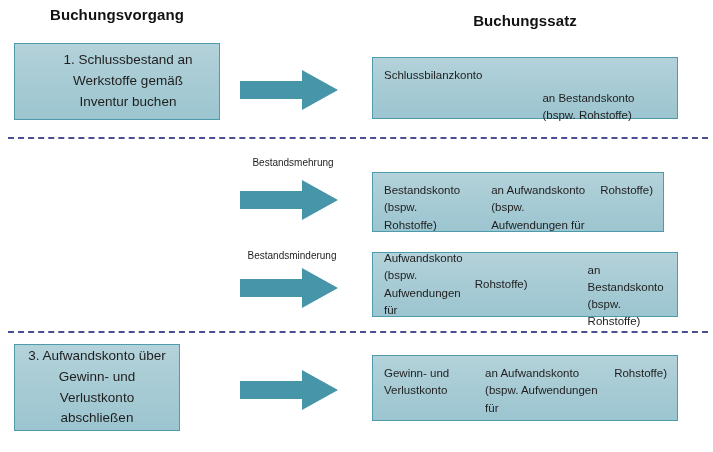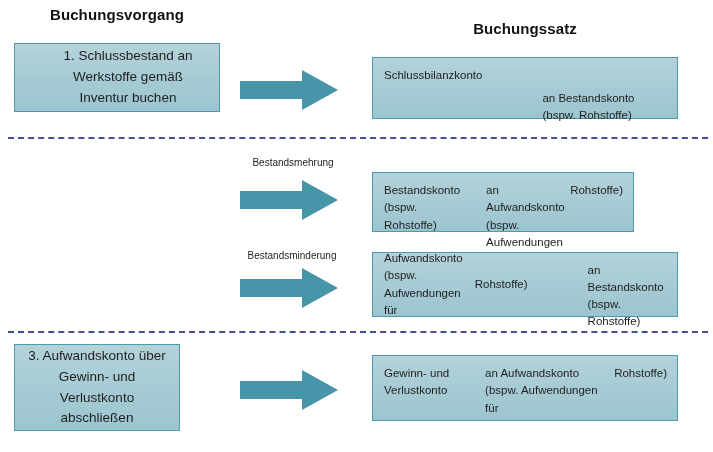--- a/index.html
+++ b/index.html
@@ -27,21 +27,21 @@
   .col-header {
     position: absolute;
     font-size: 15px;
     font-weight: bold;
     color: #121212;
     text-align: center;
     letter-spacing: 0.1px;
     white-space: nowrap;
   }
   #header-left  { left: 14px;  top: 6px;  width: 206px; }
-  #header-right { left: 372px; top: 20px;  width: 306px; text-align: center; }
+  #header-right { left: 372px; top: 12px;  width: 306px; text-align: center; }
 
   
   .box {
     position: absolute;
     box-sizing: border-box;
     border: 1px solid #4e9bad;
     background: linear-gradient(180deg, #b4d2da 0%, #a7cbd4 50%, #9cc5d0 100%);
   }
   .box-left {
     display: flex;
@@ -59,25 +59,25 @@
     color: #1e1e1e;
     padding: 9px 10px 9px 11px;
     display: flex;
     flex-direction: row;
     justify-content: center;
   }
   .line-indent-1 { padding-left: 26px; }
   .line-indent-2 { padding-left: 60px; margin-top: 23px; }
 
   
-  #box-step-1      { left: 14px;  top: 43px;  width: 206px; height: 69px; padding-left: 32px; }
+  #box-step-1      { left: 14px;  top: 43px;  width: 206px; height: 77px; padding-left: 32px; }
   #box-entry-1     { left: 372px; top: 57px;  width: 306px; height: 62px; }
 
   #box-step-2      { left: 14px;  top: 157px; width: 206px; height: 165px; }
-  #box-entry-2     { left: 372px; top: 172px; width: 262px; height: 60px; }
+  #box-entry-2     { left: 372px; top: 172px; width: 292px; height: 60px; }
   #box-entry-3     { left: 372px; top: 252px; width: 306px; height: 65px; align-items: center; }
 
   #box-step-3      { left: 14px;  top: 344px; width: 166px; height: 87px; }
   #box-entry-4     { left: 372px; top: 355px; width: 306px; height: 66px; }
 
   
   .arrow {
     position: absolute;
     width: 98px;
     height: 40px;

